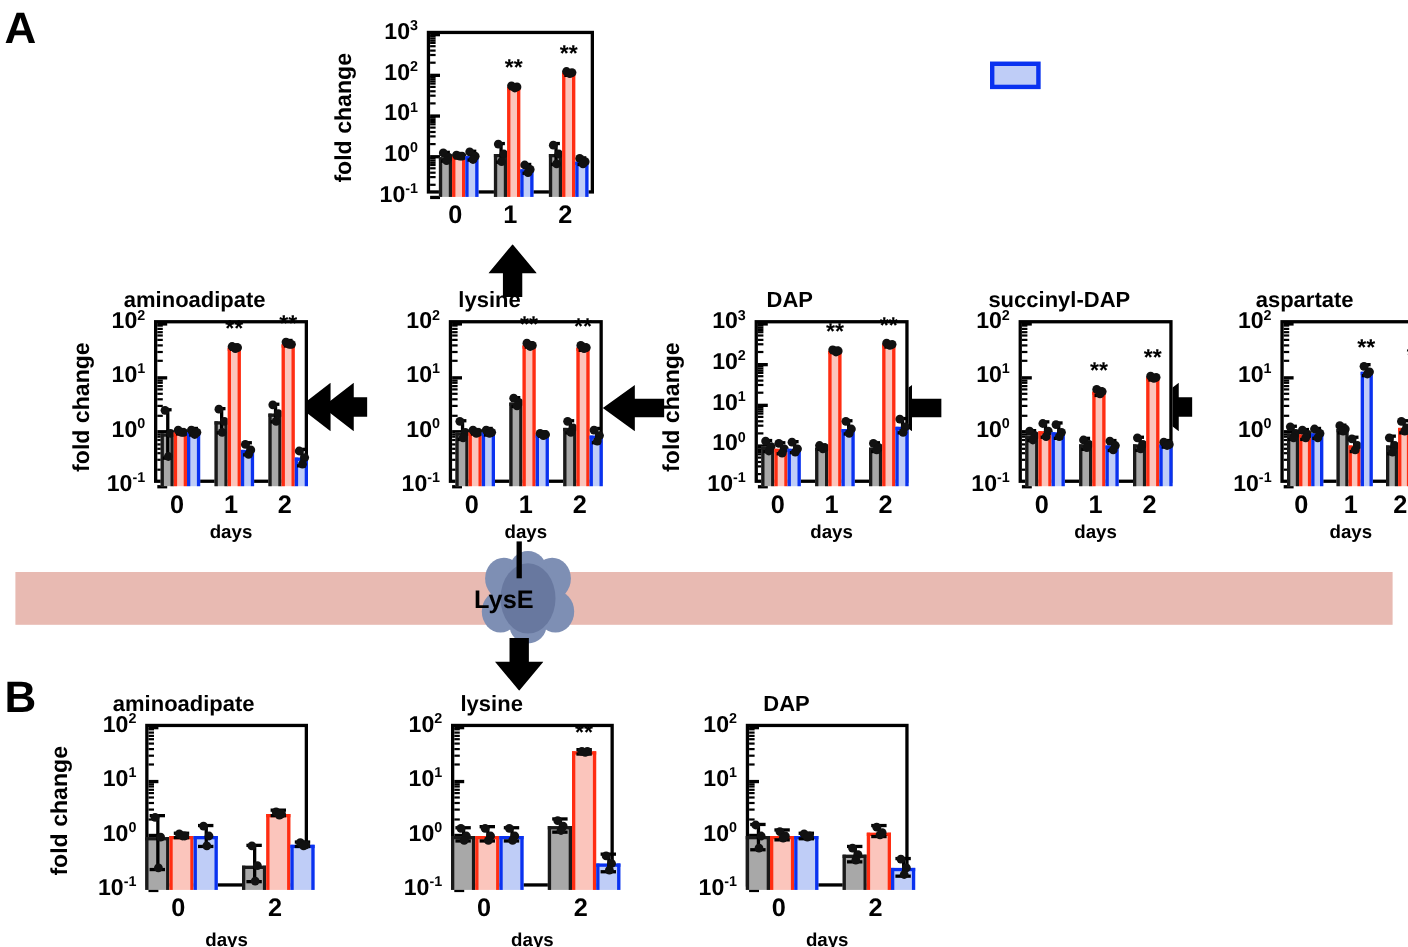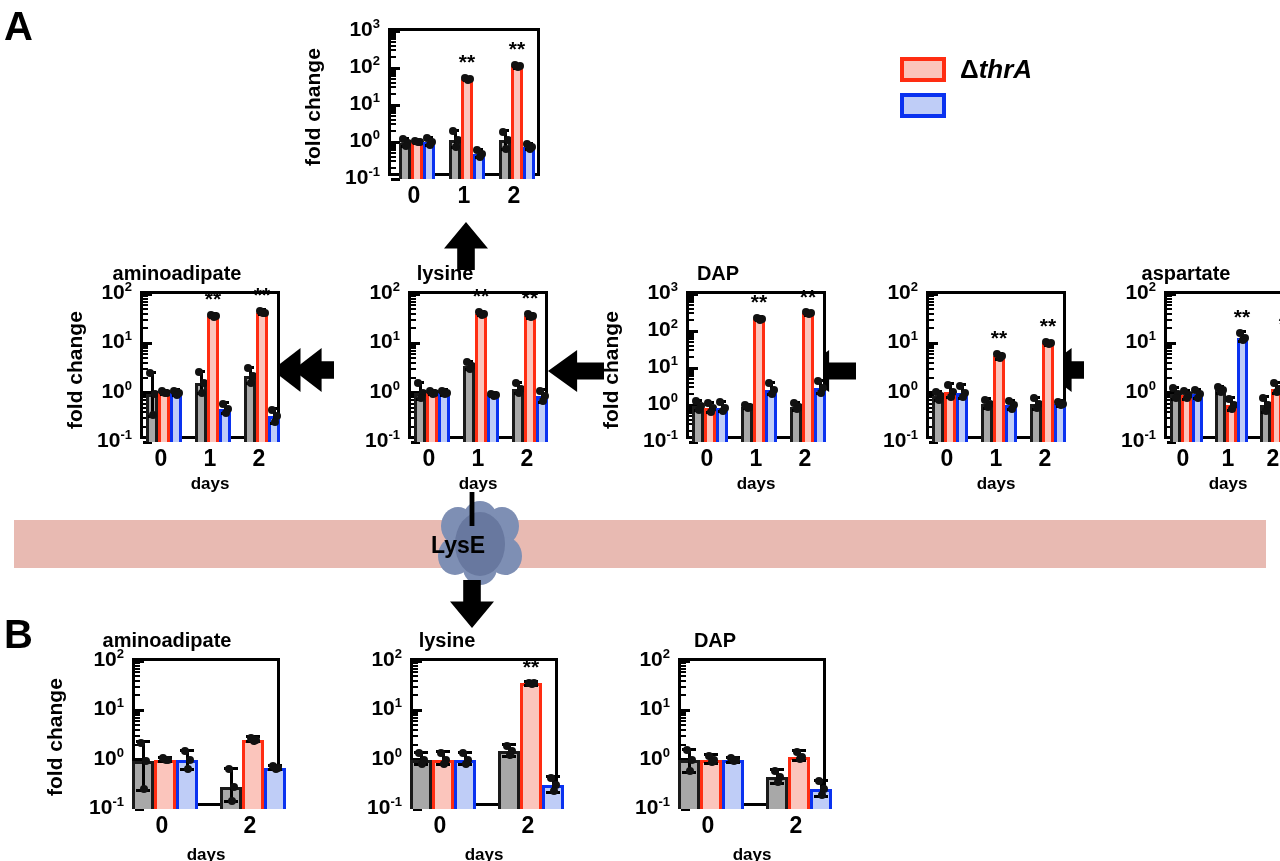--- a/index.html
+++ b/index.html
@@ -86,24 +86,20 @@
       <polygon points="21.080000000000002,22 49.6,0 49.6,13.2 62,13.2 62,30.799999999999997 49.6,30.799999999999997 49.6,44" fill="#000"></polygon>
     </svg></div>
 <div class="arrow" id="arrow-lyse-in" style="left:466px;top:492px;width:12px;height:34px;"><svg width="12" height="34" viewBox="0 0 12 34">
       <rect x="3.5999999999999996" y="0" width="4.800000000000001" height="34" fill="#000"></rect>
     </svg></div>
 <div class="arrow" id="arrow-lyse-out" style="left:450px;top:580px;width:44px;height:48px;"><svg width="44" height="48" viewBox="0 0 44 48">
       <polygon points="22,48 44,21.6 30.799999999999997,21.6 30.799999999999997,0 13.2,0 13.2,21.6 0,21.6" fill="#000"></polygon>
     </svg></div>
 
 <div class="legend" id="legend" style="left:900px;top:56px;">
-    <div class="legend-row">
-      <div class="legend-swatch" style="background: rgb(251, 197, 188); border-color: rgb(255, 45, 18);"></div>
-      <div class="legend-text">Δ<i>thrA</i></div>
-    </div>
     <div class="legend-row">
       <div class="legend-swatch" style="background: rgb(191, 205, 247); border-color: rgb(10, 50, 240);"></div>
     </div>
   </div>
 
 <div id="charts-root">
     <div class="chart" style="left: 300px; top: 0px; width: 250px; height: 200px;">
       <div class="ytick" style="top: 176px; left: 0px; width: 80px;">10<sup>-1</sup></div>
       <div class="ytick" style="top: 139px; left: 0px; width: 80px;">10<sup>0</sup></div>
       <div class="ytick" style="top: 102px; left: 0px; width: 80px;">10<sup>1</sup></div>
@@ -542,20 +538,21 @@
         <div class="ecap" style="left: 127.04px; width: 7.92px; top: 84.978px;"></div>
         <div class="ecap" style="left: 127.04px; width: 7.92px; top: 98.3619px;"></div>
         <div class="dot" style="left: 125px; top: 83.1339px; background: rgb(17, 17, 17);"></div>
         <div class="dot" style="left: 130px; top: 90.4552px; background: rgb(17, 17, 17);"></div>
         <div class="dot" style="left: 128px; top: 94.9256px; background: rgb(17, 17, 17);"></div>
       </div>
       <div class="ylab" style="left: 2px; top: 165.64px;">fold change</div>
       <div class="xaxis-title" style="left: 88px; width: 140px; top: 212px;">days</div>
     </div>
     <div class="chart" style="left: 848px; top: 263px; width: 230px; height: 218px;">
+      <div class="chart-title">succinyl-DAP</div>
       <div class="ytick" style="top: 176px; left: 0px; width: 70px;">10<sup>-1</sup></div>
       <div class="ytick" style="top: 126.667px; left: 0px; width: 70px;">10<sup>0</sup></div>
       <div class="ytick" style="top: 77.3333px; left: 0px; width: 70px;">10<sup>1</sup></div>
       <div class="ytick" style="top: 28px; left: 0px; width: 70px;">10<sup>2</sup></div>
       <div class="xtick" style="left: 79px; top: 184px; width: 40px;">0</div>
       <div class="xtick" style="left: 128px; top: 184px; width: 40px;">1</div>
       <div class="xtick" style="left: 177px; top: 184px; width: 40px;">2</div>
       <div class="plotbox" style="left: 78px; top: 28px; width: 140px; height: 148px;">
         <div class="majortick" style="top: 146.5px; width: 9px;"></div>
         <div class="minortick" style="top: 132.149px; width: 5px;"></div>

